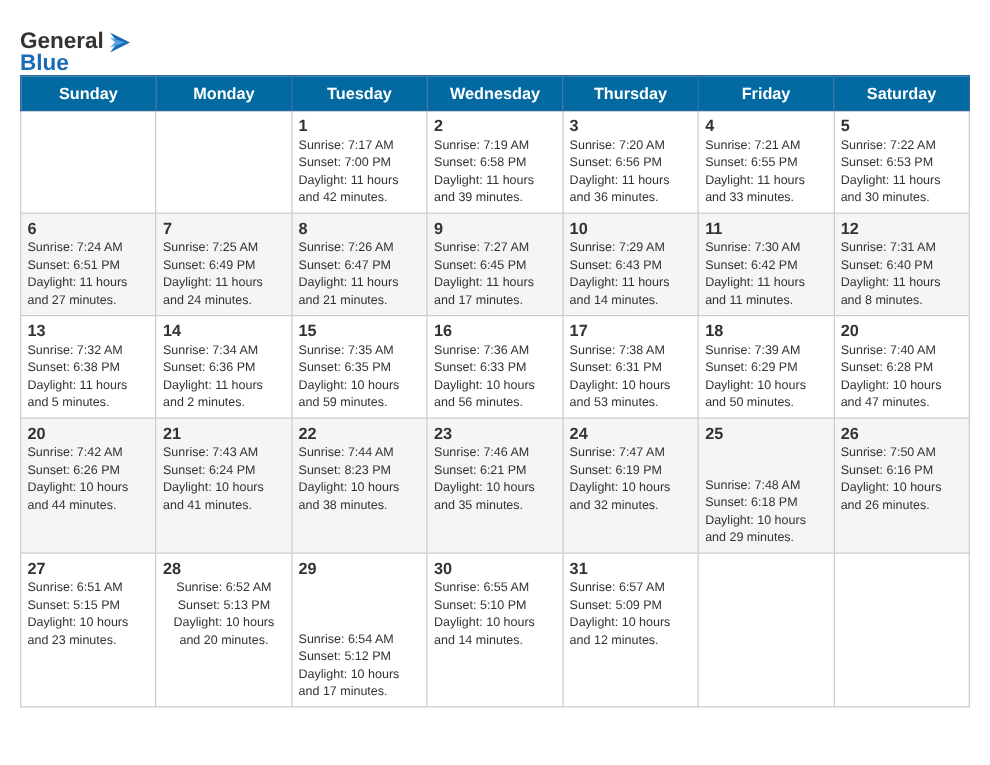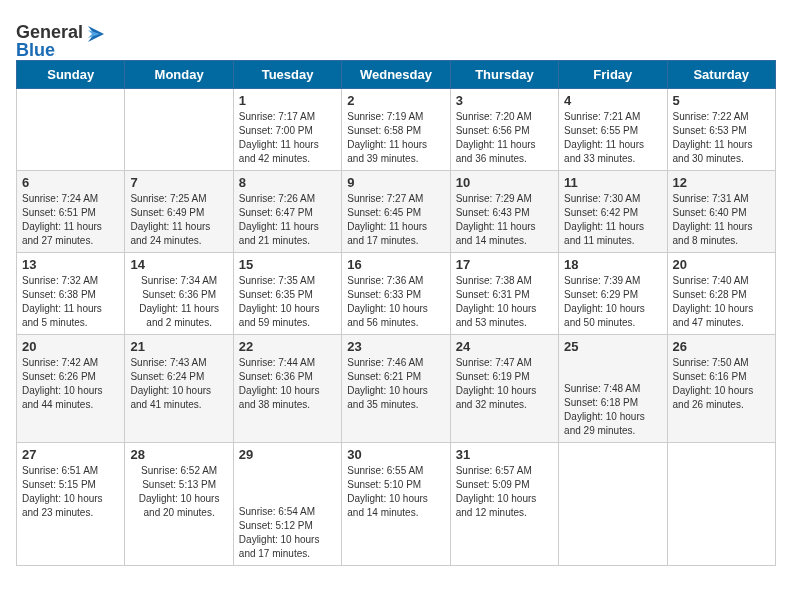--- a/index.html
+++ b/index.html
@@ -185,21 +185,21 @@
       </tr>
       <tr>
         <td>
           <span class="day-num">13</span>
           <div class="day-info" style="white-space: pre-line;">Sunrise: 7:32 AM
 Sunset: 6:38 PM
 Daylight: 11 hours and 5 minutes.</div>
         </td>
         <td>
           <span class="day-num">14</span>
-          <div class="day-info" style="white-space: pre-line; text-align: center;">Sunrise: 7:34 AM
+          <div class="day-info" style="white-space: pre-line;">Sunrise: 7:34 AM
 Sunset: 6:36 PM
 Daylight: 11 hours and 2 minutes.</div>
         </td>
         <td>
           <span class="day-num">15</span>
           <div class="day-info" style="white-space: pre-line;">Sunrise: 7:35 AM
 Sunset: 6:35 PM
 Daylight: 10 hours and 59 minutes.</div>
         </td>
         <td>
@@ -236,21 +236,21 @@
         </td>
         <td>
           <span class="day-num">21</span>
           <div class="day-info" style="white-space: pre-line;">Sunrise: 7:43 AM
 Sunset: 6:24 PM
 Daylight: 10 hours and 41 minutes.</div>
         </td>
         <td>
           <span class="day-num">22</span>
           <div class="day-info" style="white-space: pre-line;">Sunrise: 7:44 AM
-Sunset: 6:36 PM
+Sunset: 8:23 PM
 Daylight: 10 hours and 38 minutes.</div>
         </td>
         <td>
           <span class="day-num">23</span>
           <div class="day-info" style="white-space: pre-line;">Sunrise: 7:46 AM
 Sunset: 6:21 PM
 Daylight: 10 hours and 35 minutes.</div>
         </td>
         <td>
           <span class="day-num">24</span>

